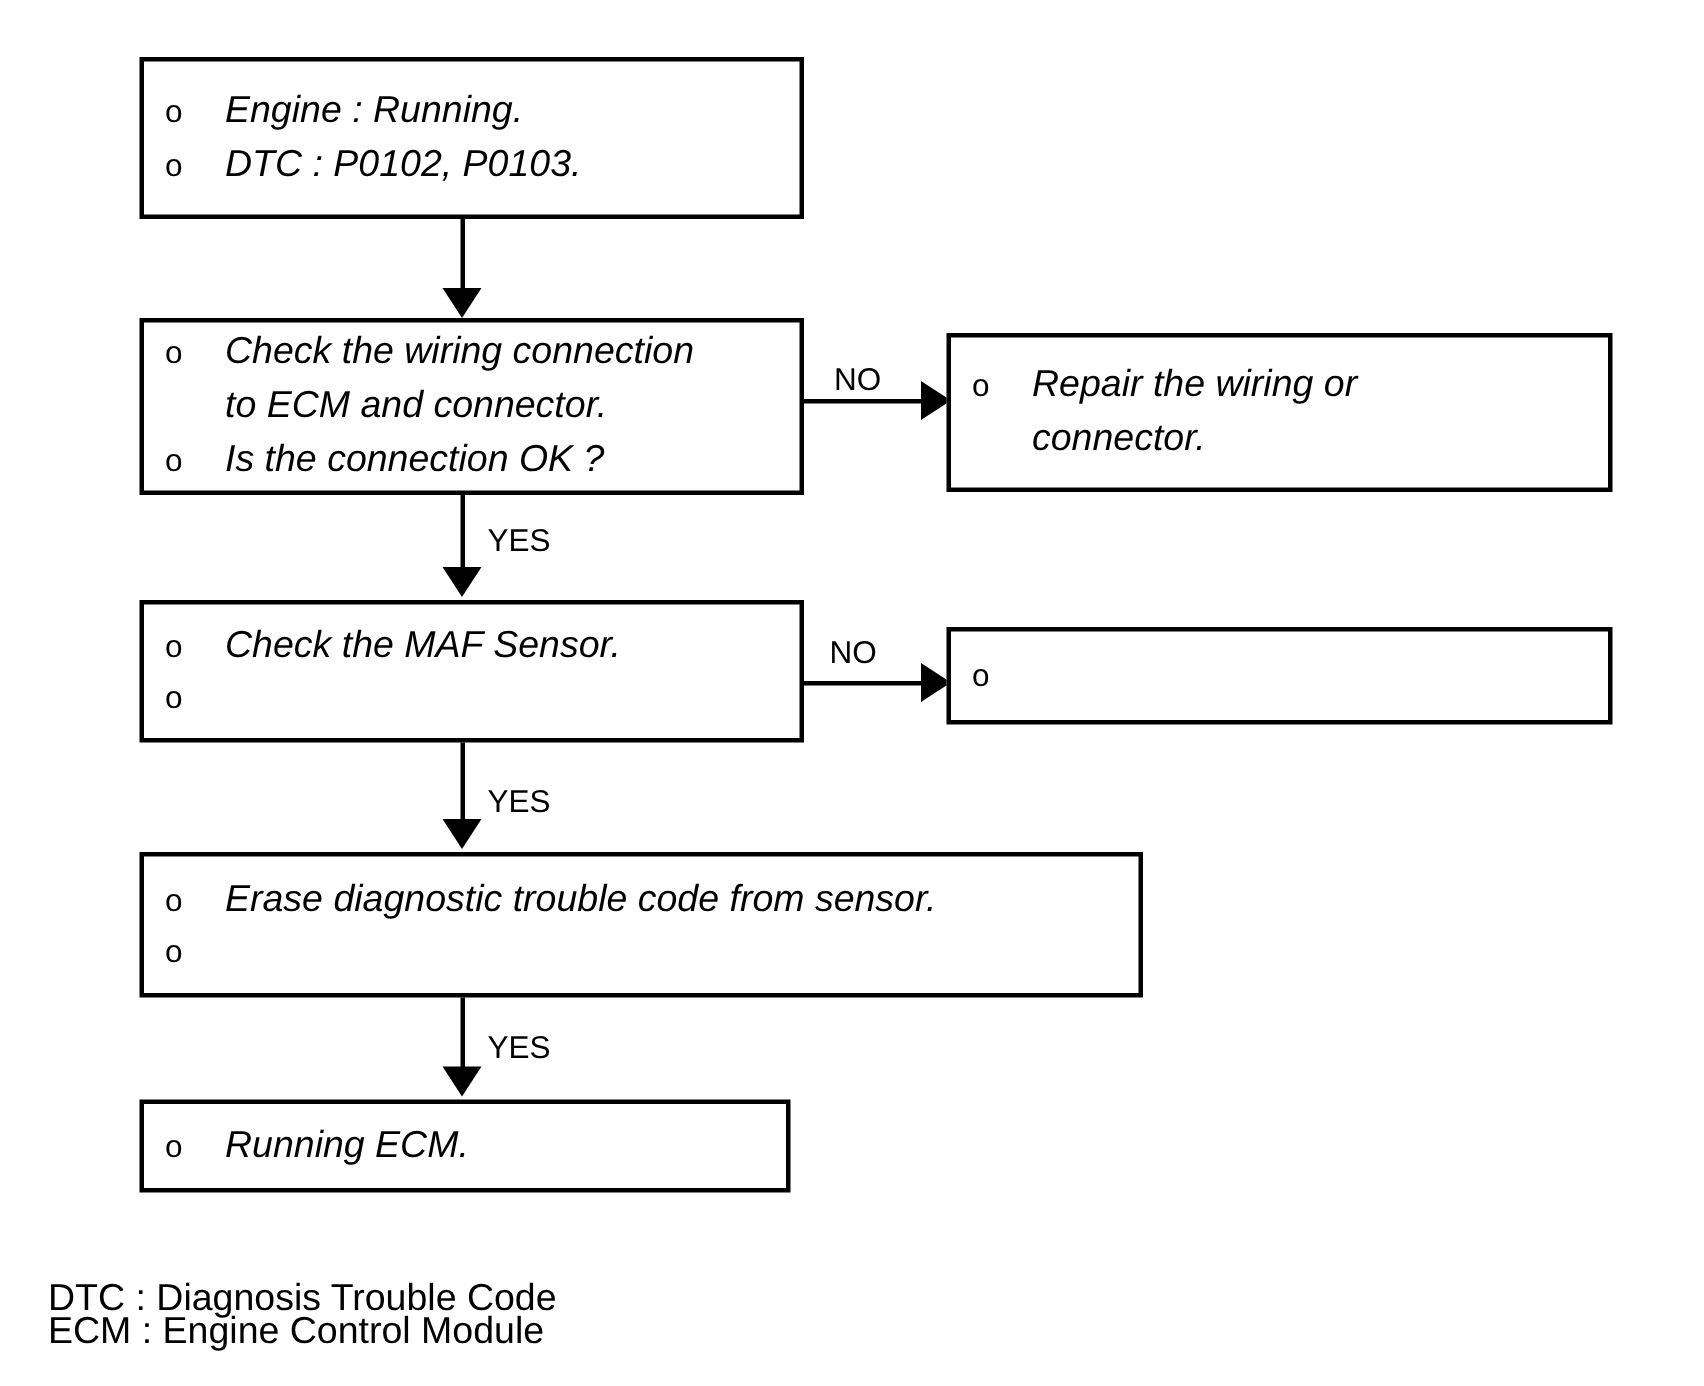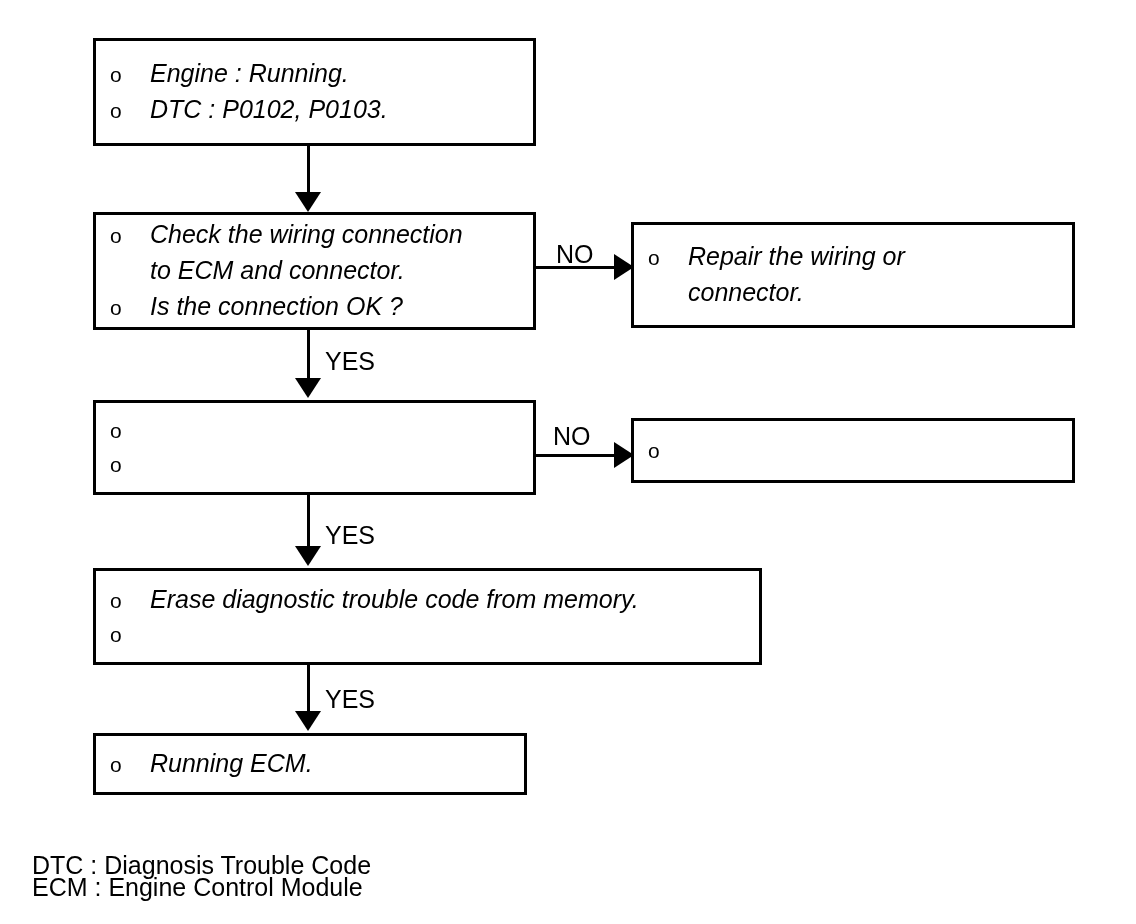--- a/index.html
+++ b/index.html
@@ -78,21 +78,21 @@
     position: absolute;
     width: 0;
     height: 0;
     border-top: 13px solid transparent;
     border-bottom: 13px solid transparent;
     border-left: 20px solid #000000;
   }
 
   .edge-label {
     position: absolute;
-    font-size: 25px;
+    font-size: 21px;
     line-height: 28px;
     white-space: pre;
   }
 
   .legend {
     position: absolute;
     font-size: 25px;
     line-height: 36px;
     white-space: pre;
   }
@@ -146,20 +146,21 @@
     </div>
   </div>
 
   <div class="v-line" style="left:307px; top:330px; height:50px;"></div>
   <div class="arrow-down" style="left:295px; top:378px;"></div>
   <div class="edge-label" style="left:325px; top:347px;">YES</div>
 
   <div class="fc-box" style="left:93px; top:400px; width:443px; height:95px; padding:0 0 0 14px;">
     <div class="fc-line">
       <span class="fc-bullet">o</span>
+      <span class="fc-text">Check the MAF Sensor.</span>
     </div>
     <div class="fc-line">
       <span class="fc-bullet">o</span>
     </div>
   </div>
 
   <div class="h-line" style="left:536px; top:454px; width:96px;"></div>
   <div class="arrow-right" style="left:614px; top:442px;"></div>
   <div class="edge-label" style="left:553px; top:422px;">NO</div>
 
@@ -169,21 +170,21 @@
     </div>
   </div>
 
   <div class="v-line" style="left:307px; top:495px; height:53px;"></div>
   <div class="arrow-down" style="left:295px; top:546px;"></div>
   <div class="edge-label" style="left:325px; top:521px;">YES</div>
 
   <div class="fc-box" style="left:93px; top:568px; width:669px; height:97px; padding:0 0 0 14px;">
     <div class="fc-line">
       <span class="fc-bullet">o</span>
-      <span class="fc-text">Erase diagnostic trouble code from memory.</span>
+      <span class="fc-text">Erase diagnostic trouble code from sensor.</span>
     </div>
     <div class="fc-line">
       <span class="fc-bullet">o</span>
     </div>
   </div>
 
   <div class="v-line" style="left:307px; top:665px; height:48px;"></div>
   <div class="arrow-down" style="left:295px; top:711px;"></div>
   <div class="edge-label" style="left:325px; top:685px;">YES</div>
 

